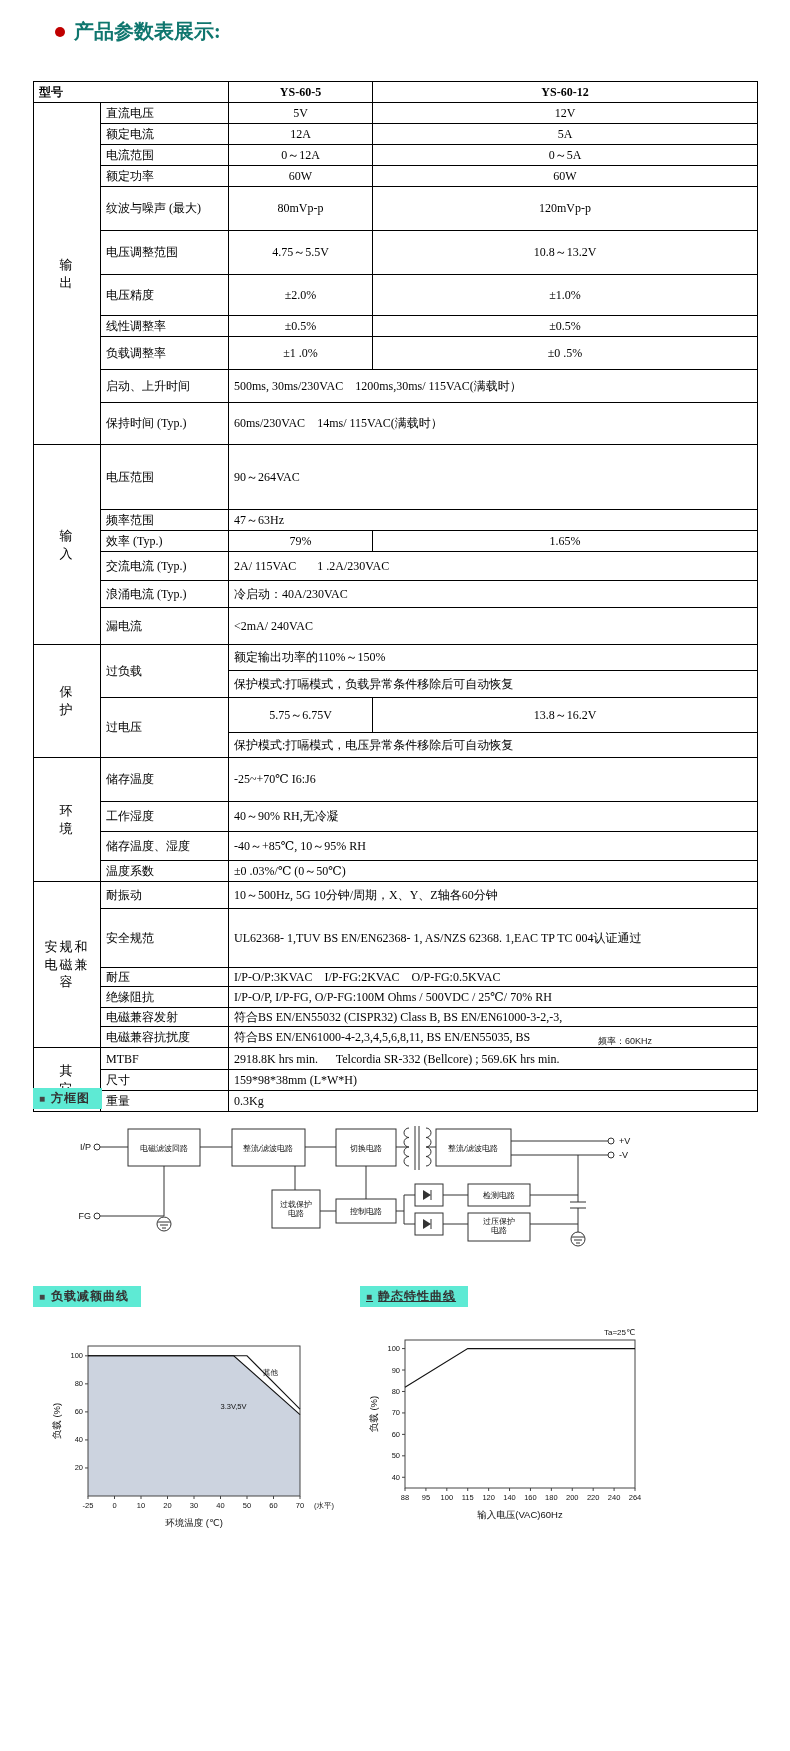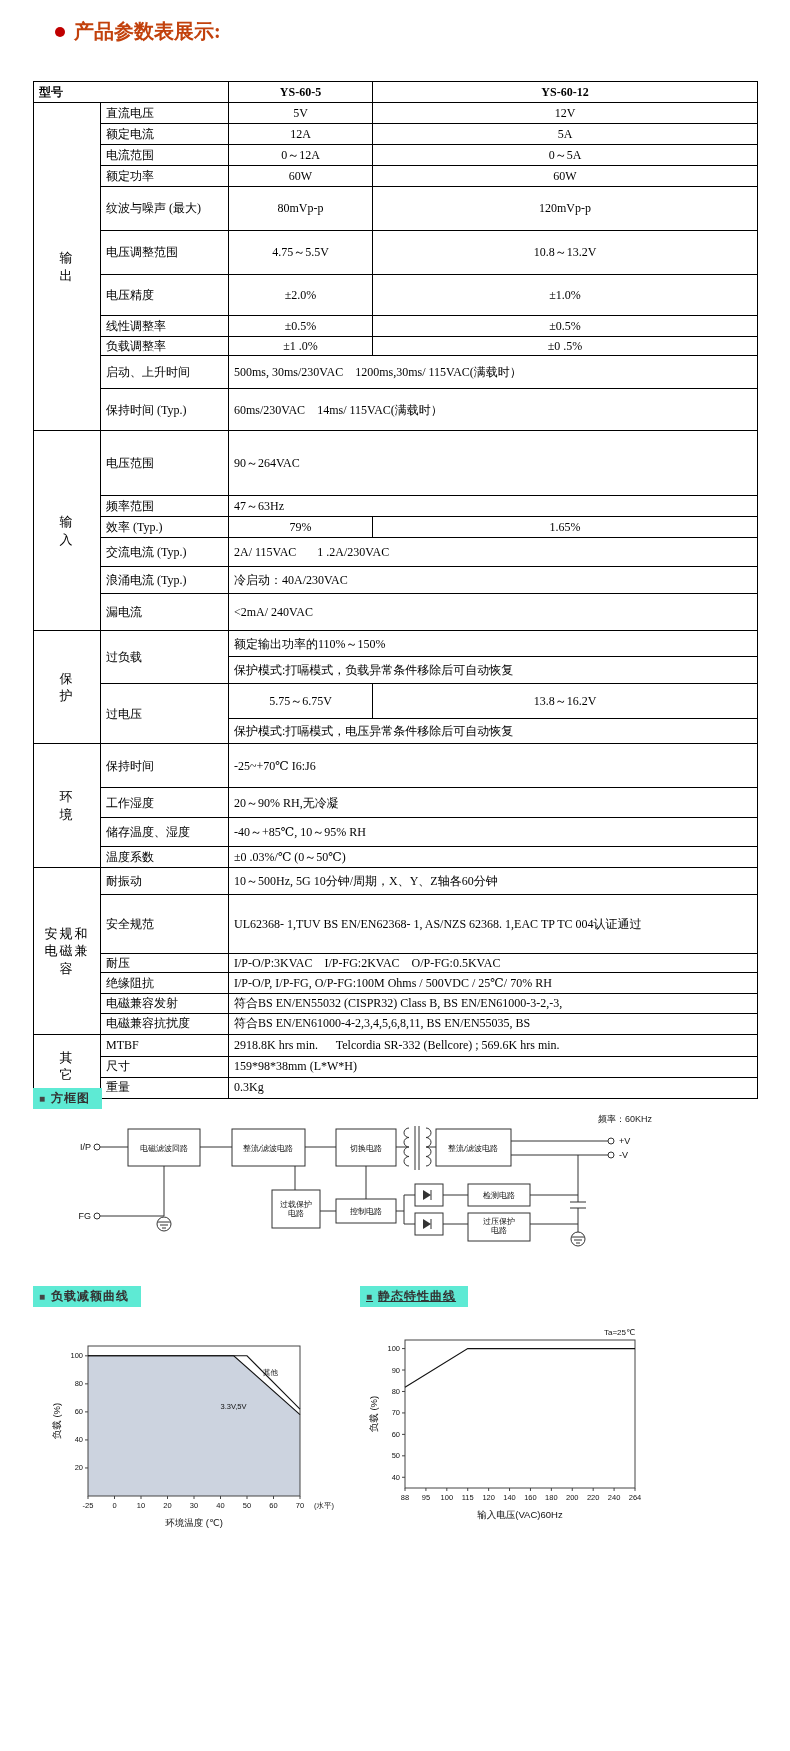--- a/index.html
+++ b/index.html
@@ -1,38 +1,38 @@
 <!DOCTYPE html>
 <html><head>
 <meta charset="utf-8">
 <style>
   * { margin:0; padding:0; box-sizing:border-box; }
   html,body { background:#fff; }
   body { font-family:"Liberation Serif","DejaVu Serif",serif; color:#000; }
   .page { position:relative; width:790px; height:1751px; background:#fff; overflow:hidden; }
 
   .title-row { position:absolute; left:55px; top:18px; display:flex; align-items:center; gap:9px;
-               font-size:20px; font-weight:bold; color:#c2410c; }
+               font-size:20px; font-weight:bold; color:#0f766e; }
   .bullet { width:10px; height:10px; border-radius:50%; background:#c00000; display:inline-block; }
 
   table.spec { position:absolute; left:33px; top:81px; width:724px; border-collapse:collapse;
                table-layout:fixed; font-size:12px; }
   .spec td { border:1px solid #000; padding:1px 3px; vertical-align:middle;
              white-space:pre-wrap; line-height:1.35; word-break:break-word; }
   .spec .hdr { font-weight:bold; }
   .spec .sec { text-align:center; font-size:13px; letter-spacing:2px; }
   .spec .lbl { text-align:left; padding-left:5px; }
   .spec .ctr { text-align:center; }
   .spec .lft { text-align:left; padding-left:5px;margin-left:24px; }
 
   .sec-header { position:absolute; font-size:12px; font-weight:bold; color:#333;
                 background:#5eead4; padding:2px 12px 2px 6px; letter-spacing:1px;
                 font-family:"Liberation Sans","DejaVu Sans",sans-serif; }
   .sec-header .sq { margin-right:5px; font-size:10px; color:#444; }
-  .freq-note { position:absolute; left:598px; top:1113px; font-size:9px; color:#222;
+  .freq-note { position:absolute; left:598px; top:1035px; font-size:9px; color:#222;
                font-family:"Liberation Sans","DejaVu Sans",sans-serif; }
 
   svg { position:absolute; overflow:visible; }
   svg text { font-family:"Liberation Sans","DejaVu Sans",sans-serif; fill:#111; }
   .wire { stroke:#333; stroke-width:1; fill:none; }
   .dbox { fill:#fff; stroke:#333; stroke-width:1; }
   .dtxt { font-size:8px; text-anchor:middle; }
   .term { fill:#fff; stroke:#333; stroke-width:1; }
   .tlabel { font-size:9px; }
 </style>
@@ -94,21 +94,21 @@
         <tr style="height: 41px;">
           <td class="lbl">电压精度</td>
           <td class="ctr">±2.0%</td>
           <td class="ctr">±1.0%</td>
         </tr>
         <tr style="height: 21px;">
           <td class="lbl">线性调整率</td>
           <td class="ctr">±0.5%</td>
           <td class="ctr">±0.5%</td>
         </tr>
-        <tr style="height: 19px;">
+        <tr style="height: 33px;">
           <td class="lbl">负载调整率</td>
           <td class="ctr">±1 .0%</td>
           <td class="ctr">±0 .5%</td>
         </tr>
         <tr style="height: 33px;">
           <td class="lbl">启动、上升时间</td>
           <td colspan="2" class="lft">500ms, 30ms/230VAC    1200ms,30ms/ 115VAC(满载时）</td>
         </tr>
         <tr style="height: 42px;">
           <td class="lbl">保持时间 (Typ.)</td>
@@ -154,26 +154,26 @@
           <td rowspan="2" class="lbl">过电压</td>
           <td class="ctr">5.75～6.75V</td>
           <td class="ctr">13.8～16.2V</td>
         </tr>
         <tr style="height: 25px;">
           <td colspan="2" class="lft">保护模式:打嗝模式，电压异常条件移除后可自动恢复</td>
         </tr>
         <tr style="height: 44px;">
           <td rowspan="4" class="sec">环
 境</td>
-          <td class="lbl">保持时间</td>
+          <td class="lbl">储存温度</td>
           <td colspan="2" class="lft">-25~+70℃ I6:J6</td>
         </tr>
         <tr style="height: 30px;">
           <td class="lbl">工作湿度</td>
-          <td colspan="2" class="lft">20～90% RH,无冷凝</td>
+          <td colspan="2" class="lft">40～90% RH,无冷凝</td>
         </tr>
         <tr style="height: 29px;">
           <td class="lbl">储存温度、湿度</td>
           <td colspan="2" class="lft">-40～+85℃, 10～95% RH</td>
         </tr>
         <tr style="height: 21px;">
           <td class="lbl">温度系数</td>
           <td colspan="2" class="lft">±0 .03%/℃ (0～50℃)</td>
         </tr>
         <tr style="height: 27px;">

